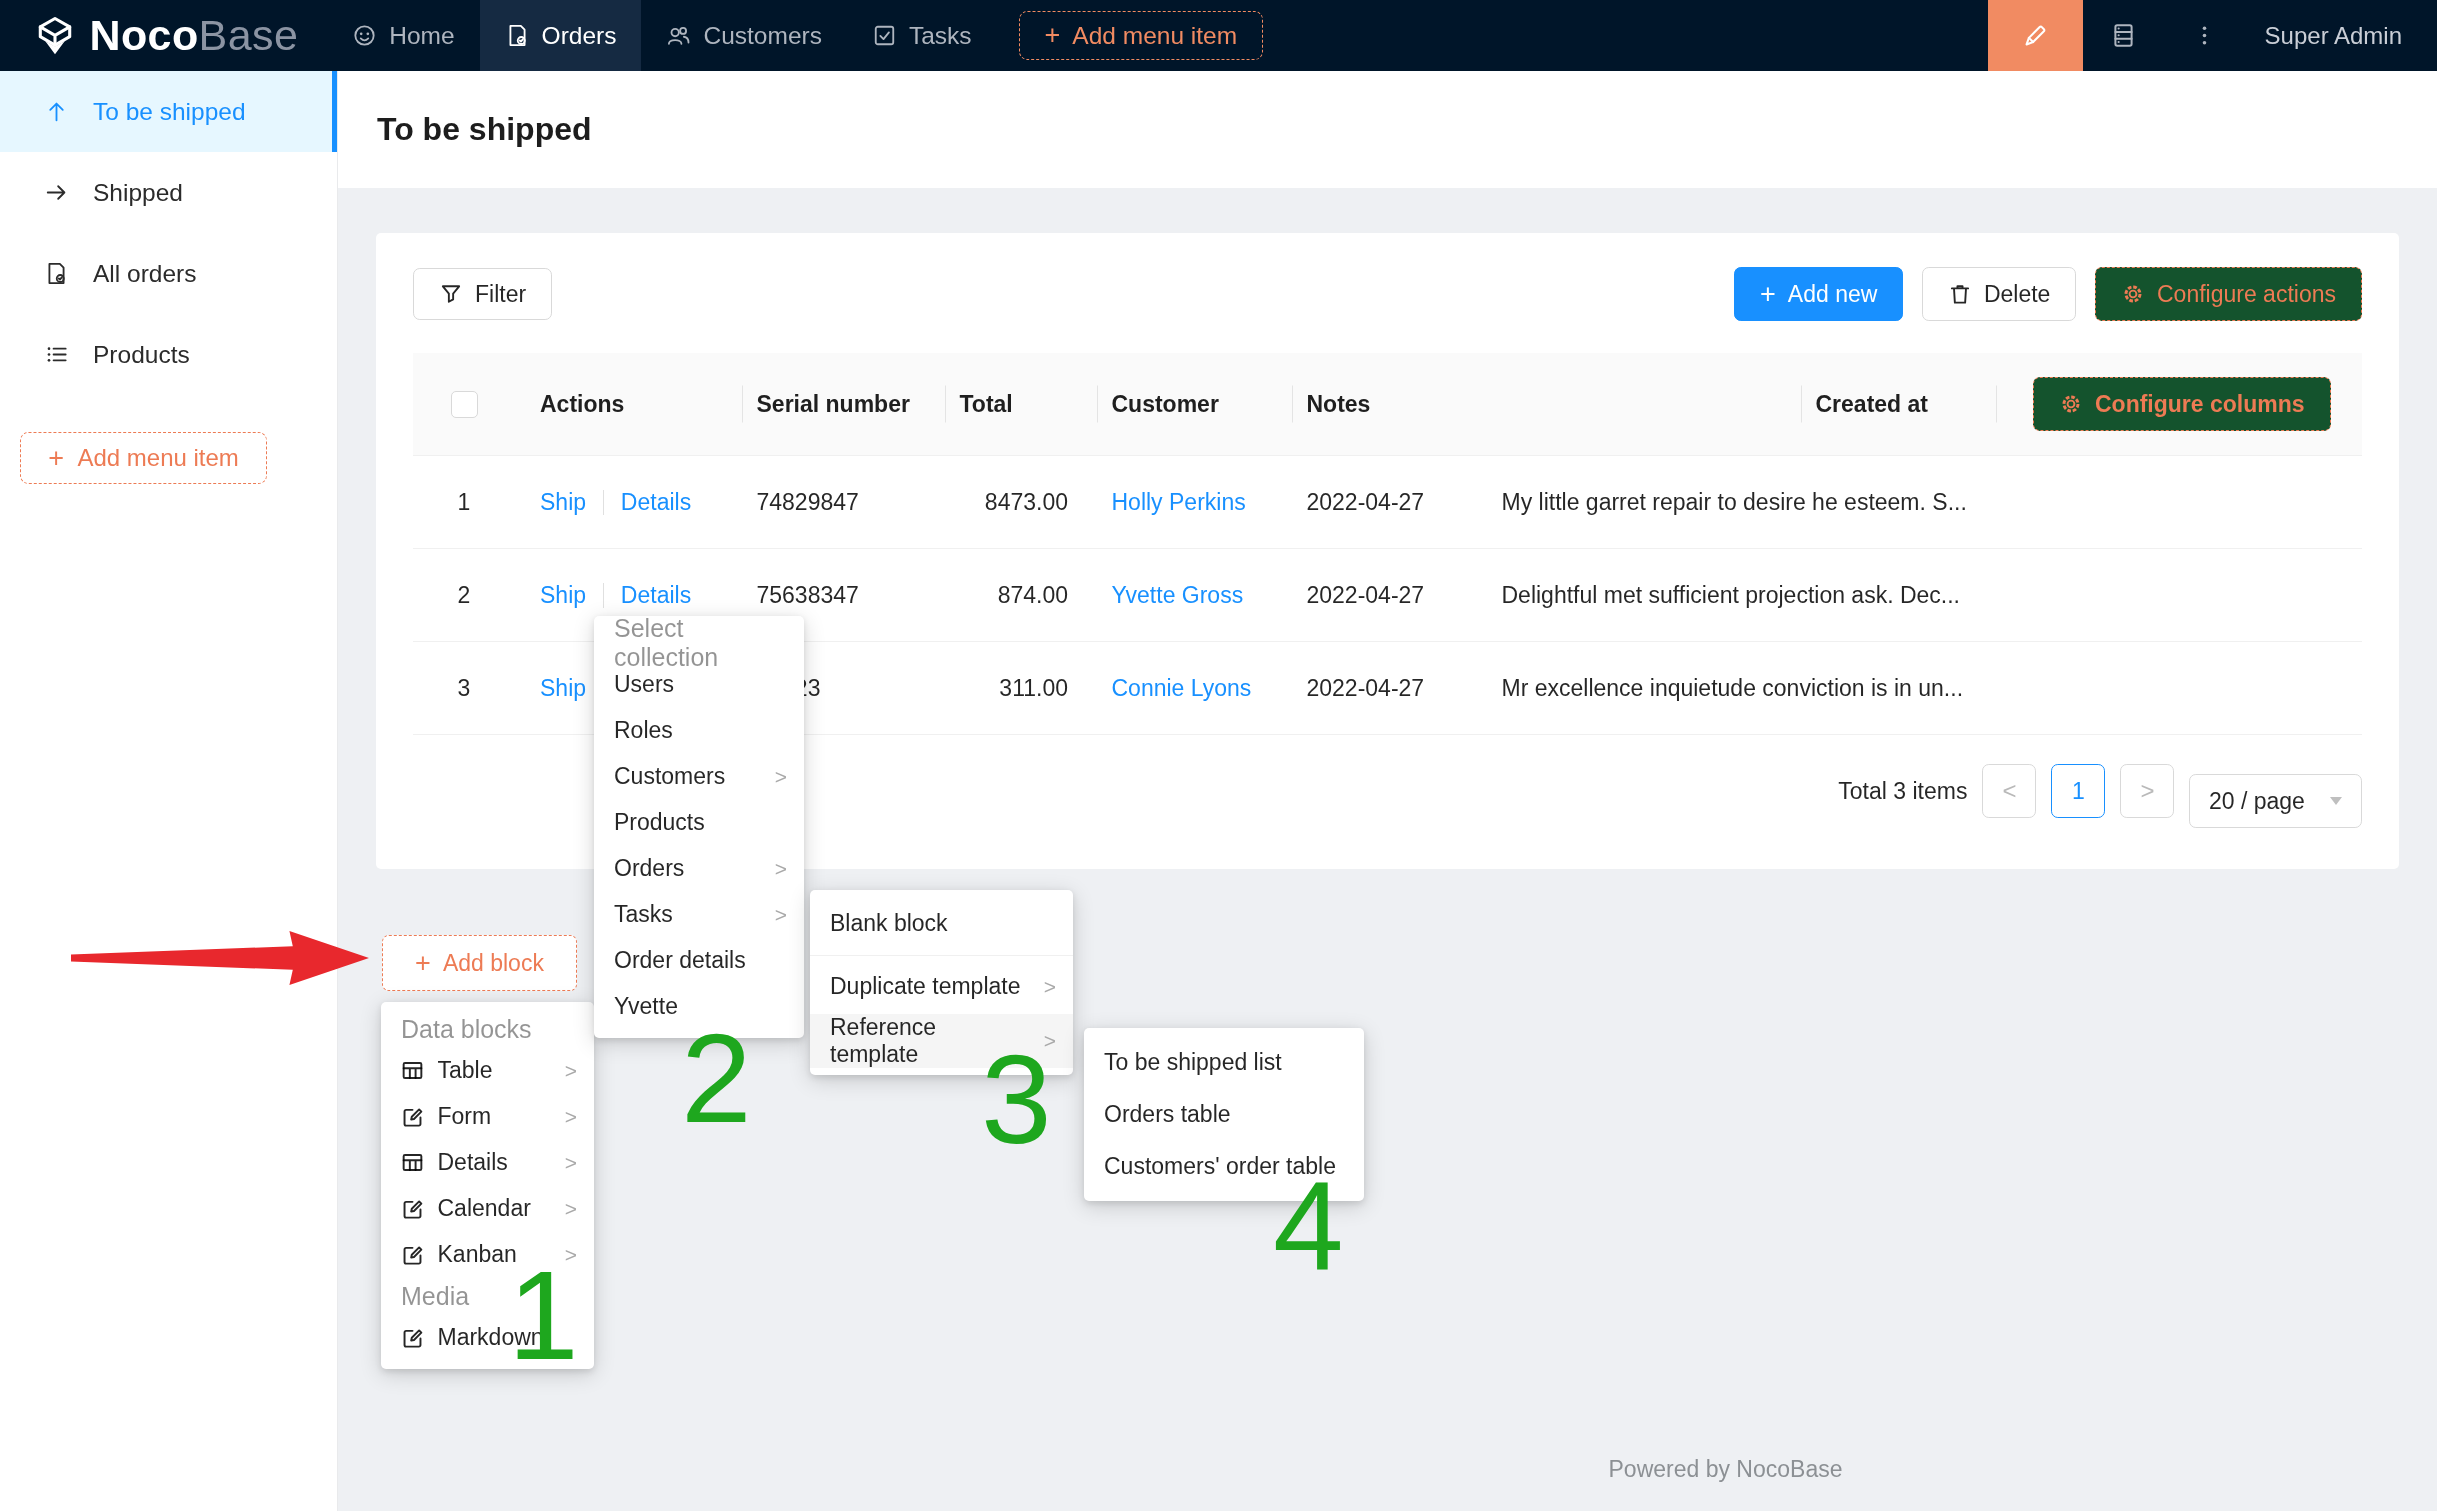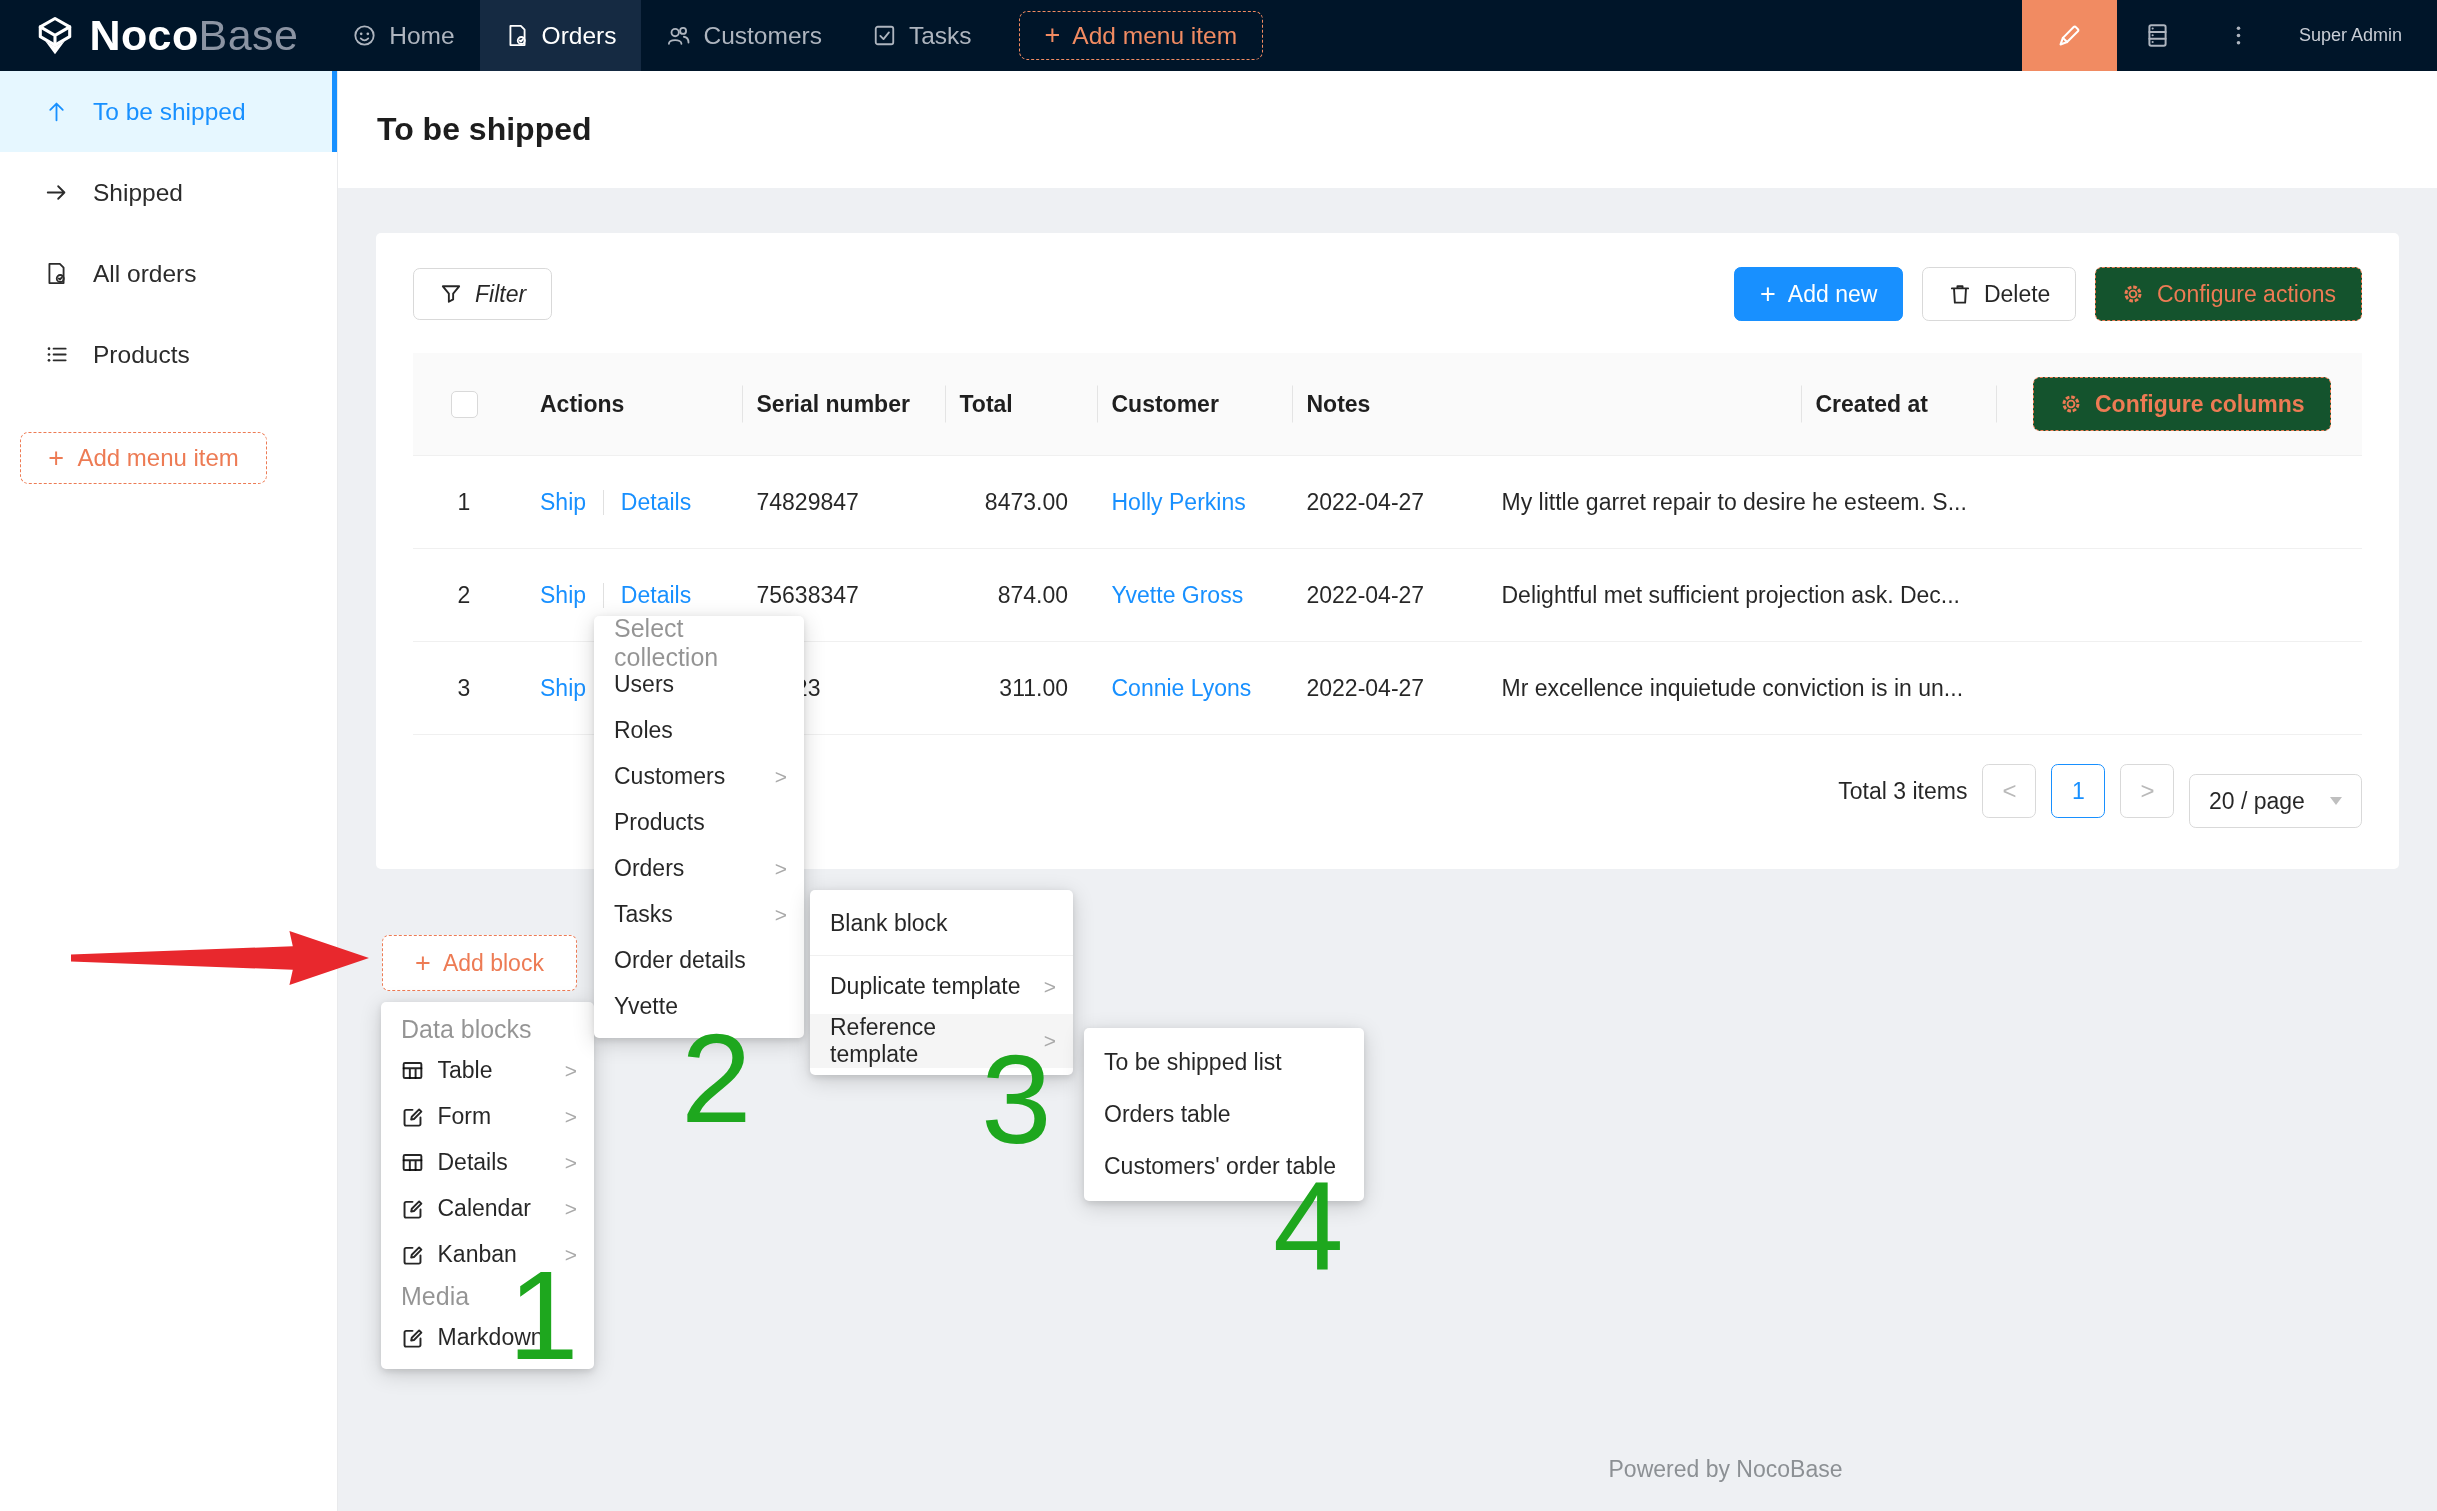--- a/index.html
+++ b/index.html
@@ -19,21 +19,21 @@
   .nav-item{display:flex;align-items:center;gap:12px;height:71px;padding:0 25px;font-size:24.5px;cursor:pointer;}
   .nav-item.active{background:#152a42;color:#fff;}
   .nav-item .nic{width:25px;height:25px;}
   .nav-addmenu{display:flex;align-items:center;gap:12px;margin-left:22px;height:49px;padding:0 25px;
     border:1.7px dashed #f18b62;border-radius:8.5px;color:#f18b62;font-size:24.5px;cursor:pointer;}
   .nav-right{margin-left:auto;display:flex;align-items:center;height:71px;}
   .ui-editor-btn{width:95px;height:71px;background:#f18b62;display:flex;align-items:center;justify-content:center;cursor:pointer;}
   .ui-editor-btn svg{width:30px;height:30px;color:#fff;}
   .icon-btn{width:81px;height:71px;display:flex;align-items:center;justify-content:center;cursor:pointer;color:#aeb5bf;}
   .icon-btn svg{width:27px;height:27px;}
-  .user-name{color:#c9ced6;font-size:18px;padding:0 36px 0 20px;cursor:pointer;}
+  .user-name{color:#c9ced6;font-size:24px;padding:0 36px 0 20px;cursor:pointer;}
 
   
   .sidebar{position:absolute;left:0;top:71px;width:338px;height:1441px;background:#fff;border-right:0.8px solid #e9eaec;}
   .side-item{position:relative;display:flex;align-items:center;gap:24px;height:81px;padding:0 0 0 44px;font-size:24.5px;color:#2b2b2b;cursor:pointer;}
   .side-item .sic{width:25px;height:25px;flex:0 0 auto;}
   .side-item.active{background:#e6f7ff;color:#1890ff;}
   .side-item.active::after{content:"";position:absolute;right:0;top:0;width:5px;height:100%;background:#1890ff;}
   .side-addmenu{display:flex;align-items:center;justify-content:center;gap:13.5px;margin:37px 0 0 20px;width:247px;height:52px;
     border:1.7px dashed #ed7b54;border-radius:8.5px;color:#ed7b54;font-size:24px;cursor:pointer;}
 
@@ -47,21 +47,21 @@
   .card{position:absolute;left:38px;top:45px;width:2023px;height:636px;background:#fff;border-radius:5px;padding:34px 37px 51px;}
   .toolbar{display:flex;align-items:center;height:54px;}
   .btn{display:inline-flex;align-items:center;gap:12px;height:54px;padding:0 25px;border-radius:6.8px;font-size:23px;cursor:pointer;
     background:#fff;border:0.8px solid #d9d9d9;color:rgba(0,0,0,.85);}
   .btn svg{width:24px;height:24px;}
   .btn-filter{height:52px;}
   .btn-primary{background:#1890ff;border-color:#1890ff;color:#fff;}
   .btn-dashed-orange{border:1.7px dashed #ed7b54;color:#ed7b54;background:#14532d;}
   .toolbar .spacer{flex:1;}
   .toolbar .btn{margin-left:18.6px;}
-  .toolbar .btn:first-child{margin-left:0;font-style:italic;}
+  .toolbar .btn:first-child{margin-left:0;}
   .plus{font-size:27px;line-height:1;font-weight:400;}
 
   
   .table{margin-top:32px;width:1949px;}
   .tr{display:flex;align-items:center;}
   .thead{height:103px;background:#fafafa;border-bottom:0.8px solid #f0f0f0;position:relative;}
   .th,.td{flex:0 0 auto;display:flex;align-items:center;height:100%;padding:0 13.5px;font-size:23px;}
   .th{font-weight:700;color:#1f1f1f;position:relative;}
   .th.sep::after{content:"";position:absolute;right:0;top:50%;transform:translateY(-50%);width:0.8px;height:37px;background:#e4e4e4;}
   .c1{width:102px;justify-content:center;}

